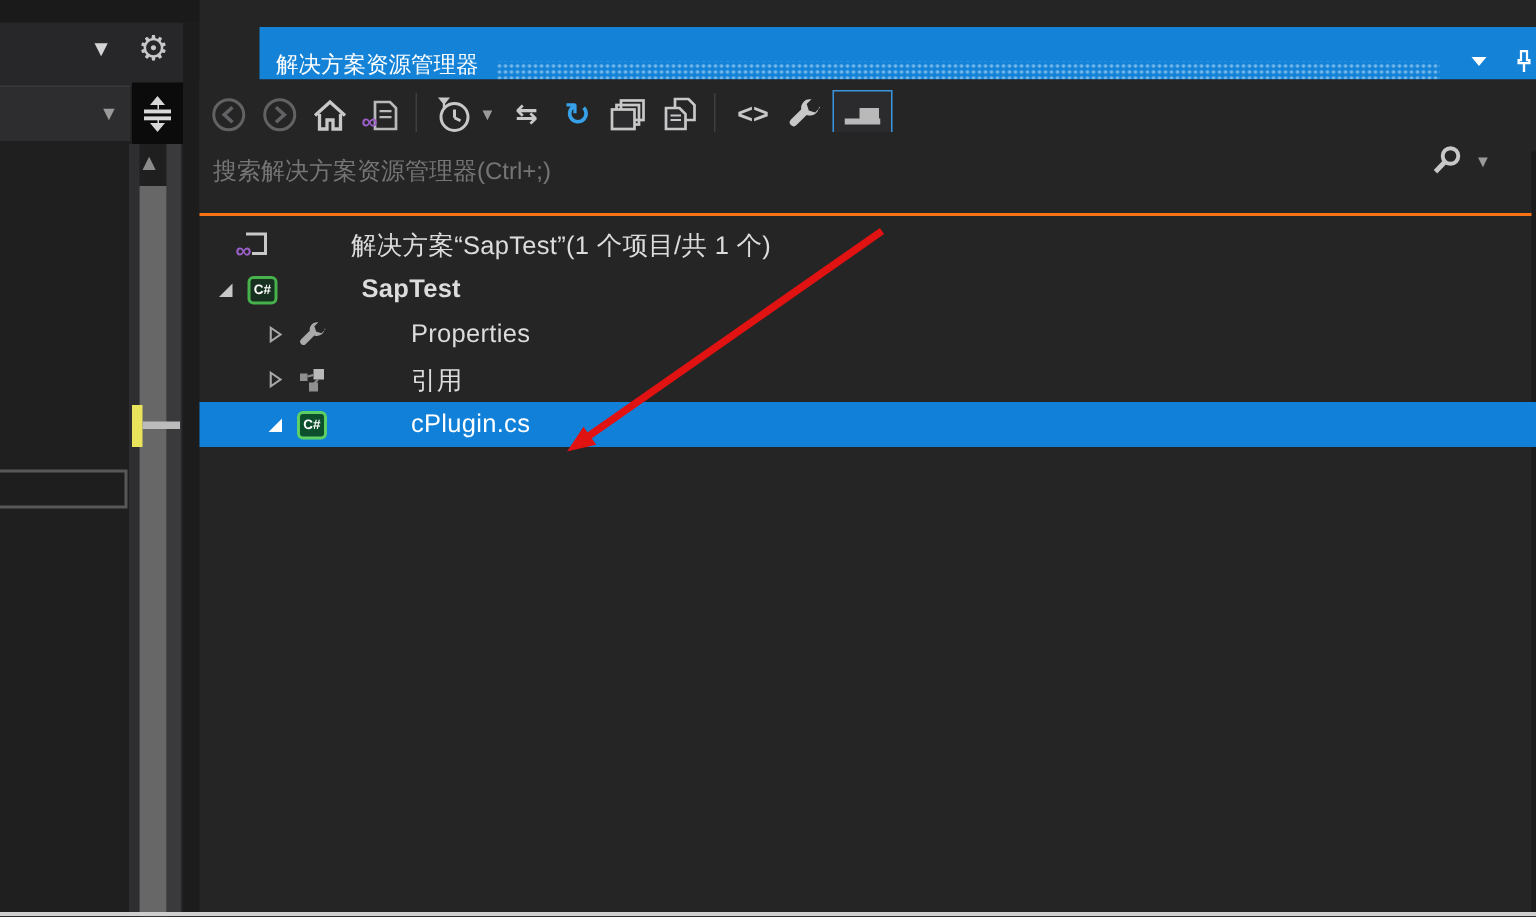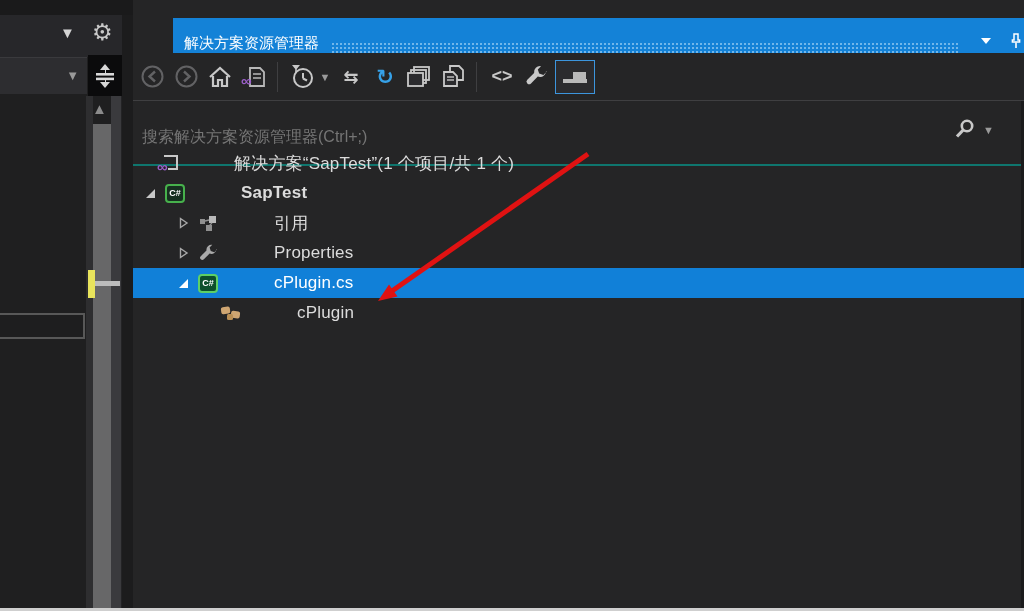--- a/index.html
+++ b/index.html
@@ -40,21 +40,21 @@
 
   .toolbar{position:absolute;left:0;top:53px;width:891px;height:48px;background:#252526;border-bottom:1px solid #3f3f41;display:flex;align-items:center;}
   .tool{width:30px;height:32px;display:flex;align-items:center;justify-content:center;margin-left:4px;}
   .tool svg{display:block;}
   .tsep{width:1px;height:30px;background:#3f3f41;margin:0 6px 0 8px;}
   .tool.glyph{color:#c8c8c8;font-size:18px;font-weight:bold;}
   .tool.blue{color:#36a1e8;font-size:21px;font-weight:bold;}
   .tool.dd{width:14px;color:#9a9a9a;font-size:11px;margin-left:0;}
   .tool.preview{border:1px solid #3c95dd;background:#2b2b2e;width:40px;height:34px;}
 
-  .searchrow{position:absolute;left:0;top:110px;width:891px;height:56px;background:#252526;border-bottom:2px solid #0f766e;}
+  .searchrow{position:absolute;left:0;top:88px;width:891px;height:56px;background:#252526;border-bottom:2px solid #f97316;}
   .searchrow .mag{position:absolute;right:48px;top:8px;}
   .searchrow .sdd{position:absolute;right:30px;top:14px;color:#9a9a9a;font-size:11px;}
   .rightstrip{position:absolute;right:0;top:101px;width:3px;height:507px;background:#1b1b1c;}
 
   
   .tree{position:absolute;left:0;top:148px;width:891px;height:460px;color:#dcdcdc;font-size:17px;}
   .row{position:relative;height:30px;display:flex;align-items:center;white-space:nowrap;}
   .row.selected{background:#1180d8;color:#ffffff;}
   .exp{width:13px;height:13px;flex:0 0 13px;display:flex;align-items:center;justify-content:center;}
   .nodeicon{width:22px;height:20px;flex:0 0 22px;display:flex;align-items:center;justify-content:center;margin:0 7px 0 7px;}
@@ -237,75 +237,64 @@
           <svg width="11" height="11" viewBox="0 0 11 11">
               <polygon points="10,1 10,10 1,10" fill="#c8c8c8"></polygon>
             </svg>
         </span>
         <span class="nodeicon">
           <span class="csbadge">C#</span>
         </span>
         <span class="lbl bold">SapTest</span>
       </div>
 
+      <div class="row i2">
+        <span class="exp">
+          <svg width="10" height="12" viewBox="0 0 10 12">
+              <polygon points="1.5,1.5 8,6 1.5,10.5" fill="none" stroke="#a8a8a8" stroke-width="1.4"></polygon>
+            </svg>
+        </span>
+        <span class="nodeicon">
+          <svg width="21" height="21" viewBox="0 0 25 25">
+            <path d="M22 7 a6 6 0 0 1 -8.2 5.6 L7 19.4 a2.6 2.6 0 0 1 -3.7 -3.7 L10.1 9 A6 6 0 0 1 17 2.2 L13.8 5.4 l1.4 4.2 4.2 1.4 L22.6 7.8 Z" fill="#a9a9a9"></path>
+          </svg>
+        </span>
+        <span class="lbl">Properties</span>
+      </div>
+
       <div class="row i3">
         <span class="exp">
           <svg width="10" height="12" viewBox="0 0 10 12">
               <polygon points="1.5,1.5 8,6 1.5,10.5" fill="none" stroke="#a8a8a8" stroke-width="1.4"></polygon>
             </svg>
         </span>
         <span class="nodeicon">
           <svg width="20" height="18" viewBox="0 0 20 18">
             <rect x="11" y="2" width="7" height="7" fill="#b9b9b9"></rect>
             <rect x="2" y="5" width="5" height="5" fill="#8f8f8f"></rect>
             <rect x="8" y="11" width="6" height="6" fill="#8f8f8f"></rect>
             <line x1="7" y1="7" x2="11" y2="6" stroke="#8f8f8f" stroke-width="1.3"></line>
             <line x1="11" y1="12" x2="14" y2="9" stroke="#8f8f8f" stroke-width="1.3"></line>
           </svg>
         </span>
         <span class="lbl">引用</span>
       </div>
 
-      <div class="row i2">
-        <span class="exp">
-          <svg width="10" height="12" viewBox="0 0 10 12">
-              <polygon points="1.5,1.5 8,6 1.5,10.5" fill="none" stroke="#a8a8a8" stroke-width="1.4"></polygon>
-            </svg>
-        </span>
-        <span class="nodeicon">
-          <svg width="21" height="21" viewBox="0 0 25 25">
-            <path d="M22 7 a6 6 0 0 1 -8.2 5.6 L7 19.4 a2.6 2.6 0 0 1 -3.7 -3.7 L10.1 9 A6 6 0 0 1 17 2.2 L13.8 5.4 l1.4 4.2 4.2 1.4 L22.6 7.8 Z" fill="#a9a9a9"></path>
-          </svg>
-        </span>
-        <span class="lbl">Properties</span>
-      </div>
-
       <div class="row i3 selected">
         <span class="exp">
           <svg width="11" height="11" viewBox="0 0 11 11">
               <polygon points="10,1 10,10 1,10" fill="#ffffff"></polygon>
             </svg>
         </span>
         <span class="nodeicon">
           <span class="csbadge">C#</span>
         </span>
         <span class="lbl">cPlugin.cs</span>
       </div>
 
-      <div class="row i4">
-        <span class="exp"></span>
-        <span class="nodeicon">
-          <svg width="22" height="20" viewBox="0 0 22 20">
-            <rect x="1" y="4" width="9" height="7" rx="2" fill="#cfa672" transform="rotate(-8 5 7)"></rect>
-            <rect x="11" y="8" width="9" height="7" rx="2" fill="#cfa672" transform="rotate(8 15 11)"></rect>
-            <rect x="7" y="11" width="6" height="6" rx="1.5" fill="#b98f55"></rect>
-          </svg>
-        </span>
-        <span class="lbl">cPlugin</span>
-      </div>
 
     </div>
   </div>
 
   <svg class="arrowlayer" width="1024" height="611" viewBox="0 0 1024 611">
     <line x1="588" y1="154" x2="392" y2="291" stroke="#e01212" stroke-width="5"></line>
     <polygon points="378,301 389,284.5 397.5,296.5" fill="#e01212"></polygon>
   </svg>
 
   <div class="bottomborder"></div>

